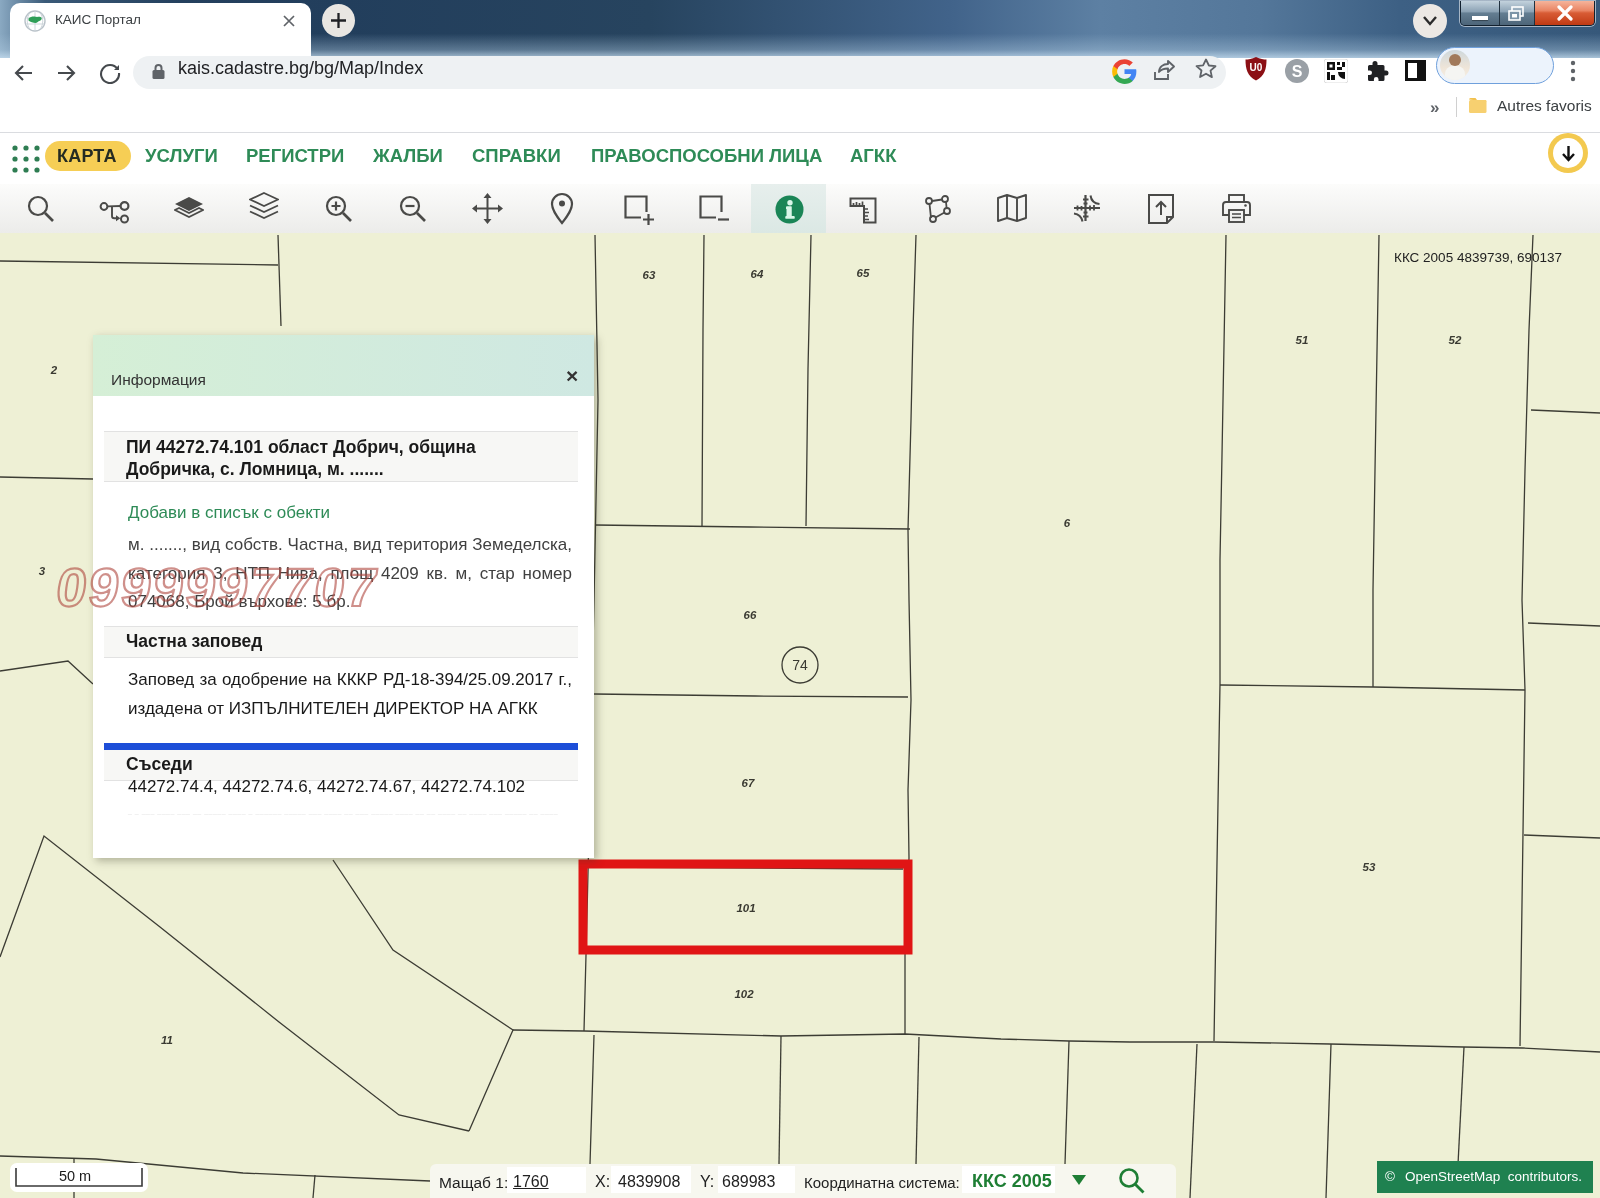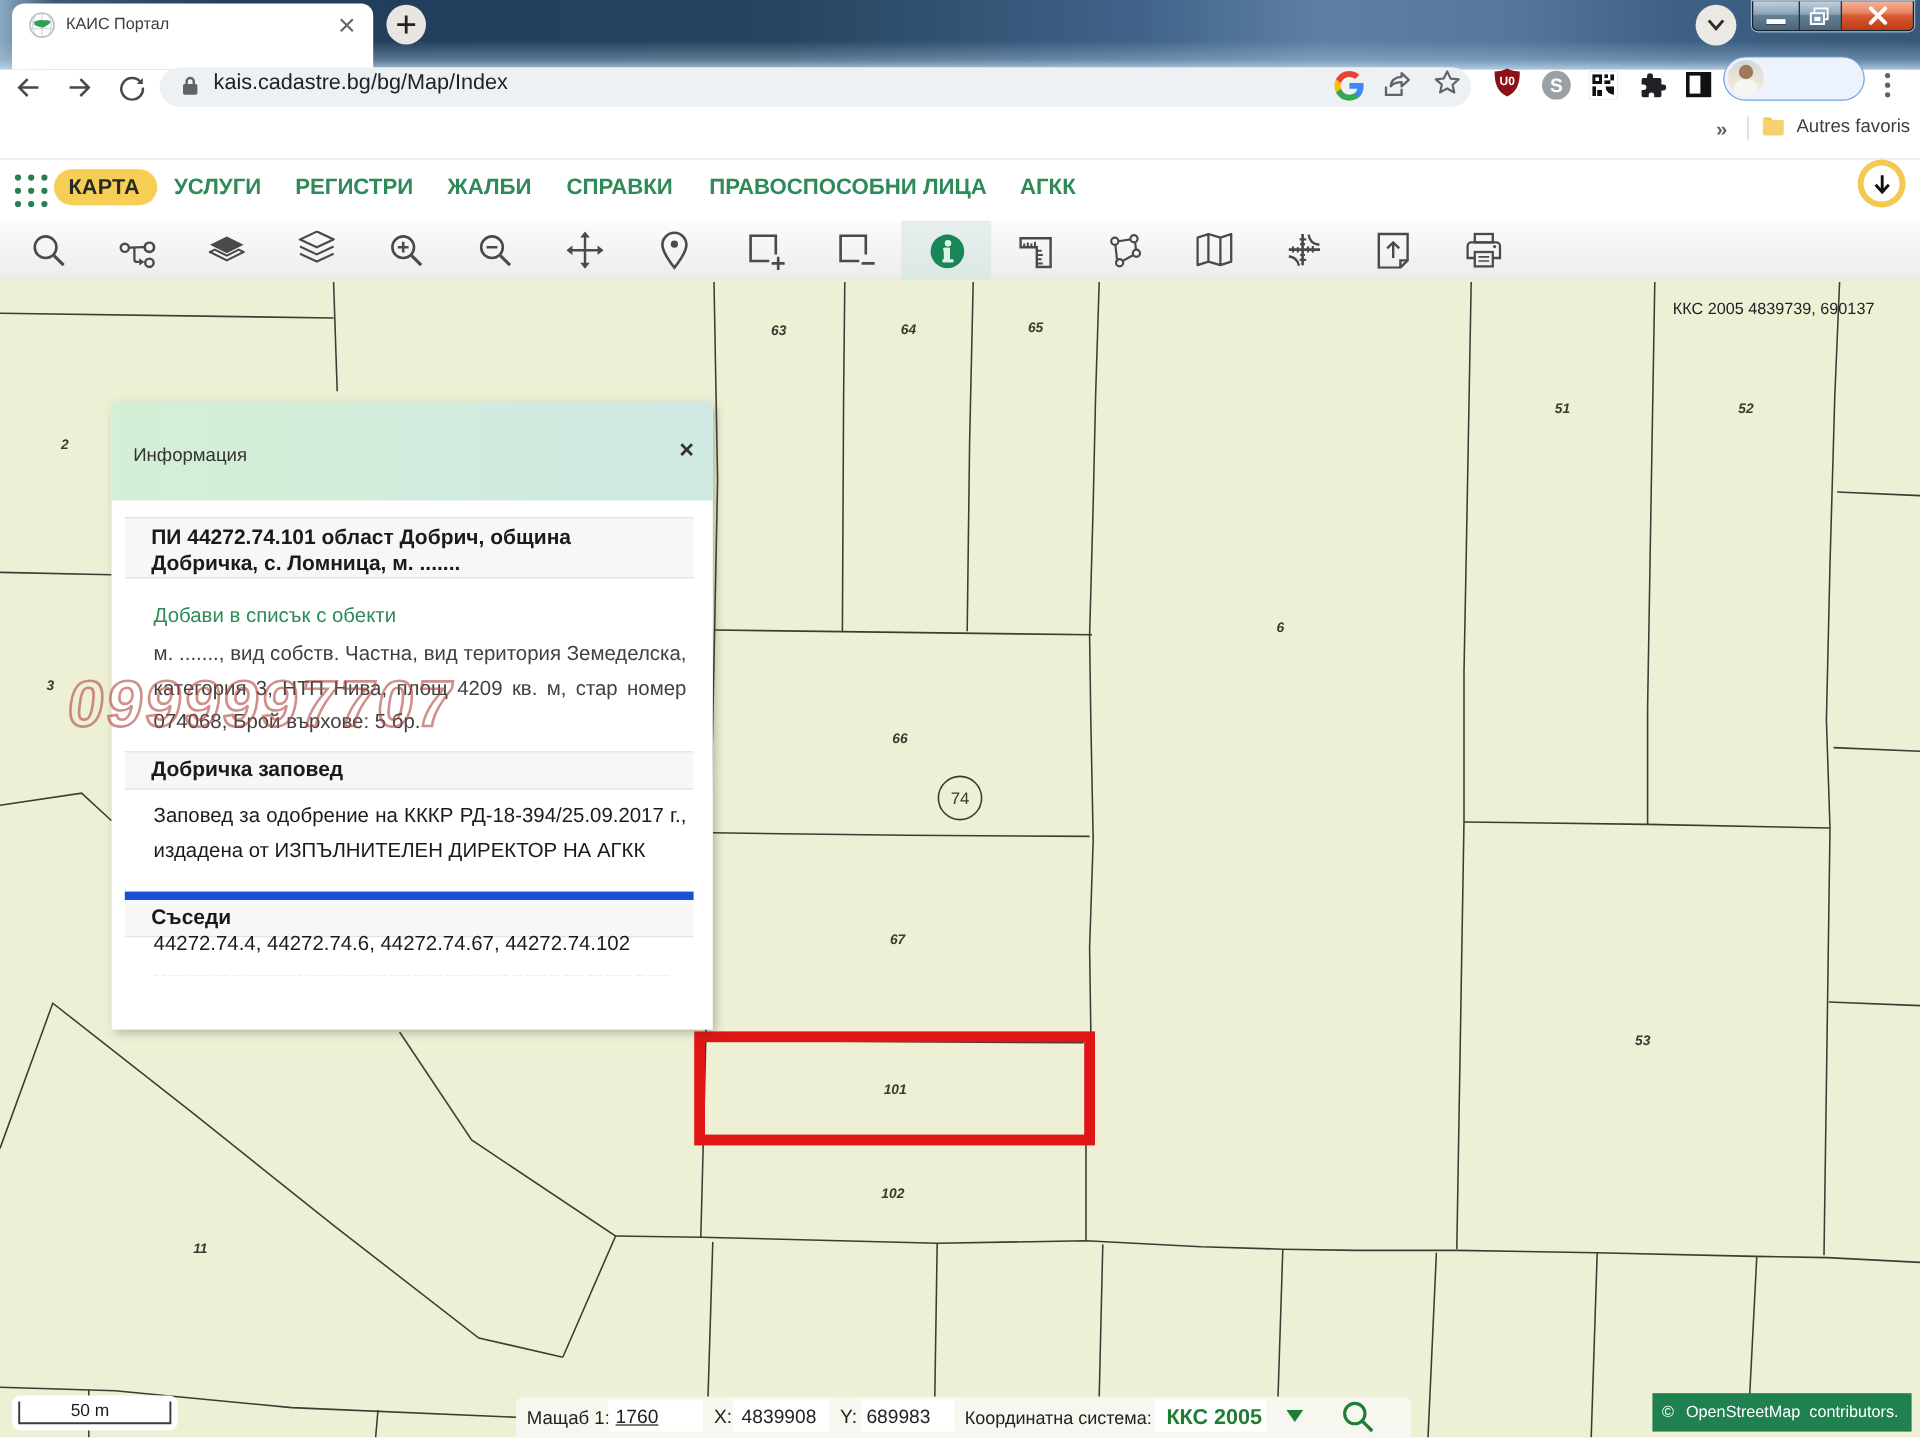--- a/index.html
+++ b/index.html
@@ -305,35 +305,35 @@
     <text x="748" y="787">67</text>
     <text x="1369" y="871">53</text>
     <text x="746" y="912">101</text>
     <text x="744" y="998">102</text>
     <text x="167" y="1044">11</text>
   </g>
   <text x="1562" y="262" font-family="Liberation Sans" font-size="13.5px" fill="#222" text-anchor="end">ККС 2005 4839739, 690137</text>
 </svg>
 
 <div class="abs" id="popup" style="left:93px;top:335px;width:501px;height:523px;background:#fff;box-shadow:3px 3px 8px rgba(60,60,40,0.35);">
-  <div class="abs" style="left:0;top:0;width:501px;height:82px;background:linear-gradient(90deg,#d5efd6,#cfe8e2);">
+  <div class="abs" style="left:0;top:0;width:501px;height:61px;background:linear-gradient(90deg,#d5efd6,#cfe8e2);">
     <div class="abs" style="left:18px;top:36px;font-size:15.5px;color:#333;">Информация</div>
     <div class="abs" style="left:473px;top:29px;font-size:21px;color:#333;font-weight:bold;">×</div>
   </div>
   <div class="abs" style="left:11px;top:96px;width:474px;height:49px;background:#f7f7f5;border-top:1px solid #e2e2e2;border-bottom:1px solid #e2e2e2;">
     <div style="margin-left:22px;margin-top:4px;font-size:17.5px;font-weight:bold;color:#1a1a1a;line-height:22px;">ПИ 44272.74.101 област Добрич, община<br>Добричка, с. Ломница, м. .......</div>
   </div>
   <div class="abs" style="left:35px;top:168px;font-size:17px;color:#2e8b57;">Добави в списък с обекти</div>
   <div class="abs" style="left:35px;top:196px;width:444px;font-size:17px;color:#404040;line-height:28.5px;">
     <div style="text-align:justify;text-align-last:justify;">м. ......., вид собств. Частна, вид територия Земеделска,</div>
     <div style="text-align:justify;text-align-last:justify;">категория 3, НТП Нива, площ 4209 кв. м, стар номер</div>
     <div>074068, Брой върхове: 5 бр.</div>
   </div>
   <div class="abs" style="left:11px;top:291px;width:474px;height:30px;background:#f7f7f5;border-top:1px solid #e2e2e2;border-bottom:1px solid #e2e2e2;">
-    <div style="margin-left:22px;margin-top:4px;font-size:17.5px;font-weight:bold;color:#1a1a1a;">Добричка заповед</div>
+    <div style="margin-left:22px;margin-top:4px;font-size:17.5px;font-weight:bold;color:#1a1a1a;">Частна заповед</div>
   </div>
   <div class="abs" style="left:35px;top:331px;width:444px;font-size:17px;color:#1a1a1a;line-height:28.5px;">
     <div style="text-align:justify;text-align-last:justify;">Заповед за одобрение на КККР РД-18-394/25.09.2017 г.,</div>
     <div>издадена от ИЗПЪЛНИТЕЛЕН ДИРЕКТОР НА АГКК</div>
   </div>
   <div class="abs" style="left:11px;top:408px;width:474px;height:30px;background:#f7f7f5;border-top:7px solid #1d4ed8;border-bottom:1px solid #e2e2e2;">
     <div style="margin-left:22px;margin-top:4px;font-size:17.5px;font-weight:bold;color:#1a1a1a;">Съседи</div>
   </div>
   <div class="abs" style="left:35px;top:442px;font-size:17px;color:#1a1a1a;">44272.74.4, 44272.74.6, 44272.74.67, 44272.74.102</div>
   <div class="abs" style="left:35px;top:472px;font-size:7px;color:#e6e6e6;letter-spacing:0.5px;">_ _ ___ ____ ___ __ _____ ____ _ ______ _____ ___ ____ __ ___ _____ ____ __ __ ____ __ ____ ___ _____ __ ____</div>

